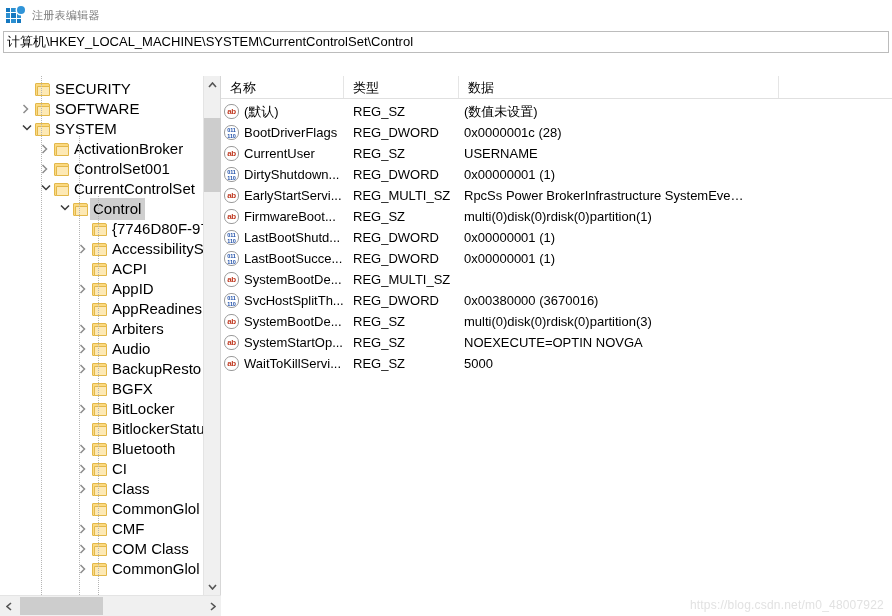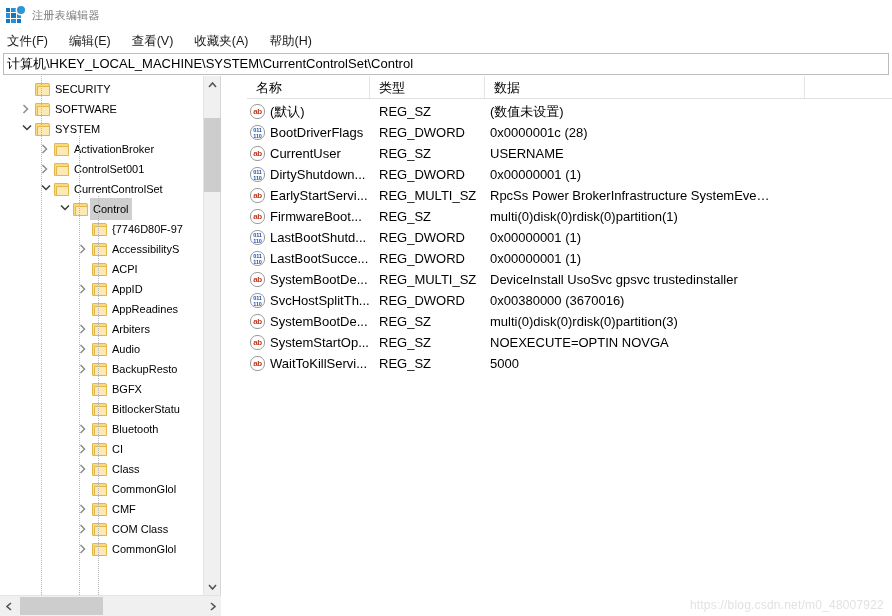--- a/index.html
+++ b/index.html
@@ -176,21 +176,21 @@
   .folder .front {
     position: absolute;
     left: 2px; top: 3px;
     width: 13px; height: 10px;
     background: #fde9b5;
     border: 1px solid #e3b84a;
     border-radius: 0 1px 1px 1px;
     box-sizing: border-box;
   }
   .tree-label {
-    font-size: 11px;
+    font-size: 15px;
     color: #000000;
     line-height: 20px;
   }
   .tree-row.selected .tree-label {
     background: #cfcfcf;
     padding: 1px 4px 1px 3px;
     margin-left: -3px;
   }
   .guide {
     position: absolute;
@@ -262,21 +262,20 @@
     background: #cdcdcd;
   }
 
   
   .list-pane {
     flex: 1;
     height: 540px;
     position: relative;
     background: #ffffff;
     overflow: hidden;
-    padding-left: 26px;
   }
   .list-header {
     height: 23px;
     display: flex;
     border-bottom: 1px solid #e0e0e0;
     background: #ffffff;
     position: relative;
     box-sizing: border-box;
   }
   .col-head {
@@ -393,27 +392,20 @@
           <i></i>
           <i></i>
           <i></i>
           <i></i>
         </div>
       <div class="gear"></div>
     </div>
     <div class="title-text">注册表编辑器</div>
   </div>
 
-  <div class="menubar">
-    <div class="menu-item">文件(F)</div>
-    <div class="menu-item">编辑(E)</div>
-    <div class="menu-item">查看(V)</div>
-    <div class="menu-item">收藏夹(A)</div>
-    <div class="menu-item">帮助(H)</div>
-  </div>
 
   <div class="addressbar-wrap">
     <div class="addressbar">计算机\HKEY_LOCAL_MACHINE\SYSTEM\CurrentControlSet\Control</div>
   </div>
 
   <div class="content">
 
     <div class="tree-pane">
       <div class="tree-clip">
         <div class="tree-list" id="tree-list">
@@ -597,20 +589,33 @@
               <span class="tree-label">BackupResto</span>
             </div>
             <div class="tree-row">
               <div style="width: 76px; flex: 0 0 auto;"></div>
               <div class="twisty"></div>
               <div class="folder">
                 <span class="back"></span>
                 <span class="front"></span>
               </div>
               <span class="tree-label">BGFX</span>
+            </div>
+            <div class="tree-row">
+              <div style="width: 76px; flex: 0 0 auto;"></div>
+              <div class="twisty">
+                <svg width="7" height="10" viewBox="0 0 7 10">
+                  <path d="M1.5 1 L5.5 5 L1.5 9" stroke="#8c8c8c" stroke-width="1.5" fill="none"></path>
+                </svg>
+              </div>
+              <div class="folder">
+                <span class="back"></span>
+                <span class="front"></span>
+              </div>
+              <span class="tree-label">BitLocker</span>
             </div>
             <div class="tree-row">
               <div style="width: 76px; flex: 0 0 auto;"></div>
               <div class="twisty"></div>
               <div class="folder">
                 <span class="back"></span>
                 <span class="front"></span>
               </div>
               <span class="tree-label">BitlockerStatu</span>
             </div>
@@ -834,21 +839,20 @@
           </div>
           <div class="list-row">
             <div class="cell name">
               <span class="vicon str">
                 <span class="glyph">ab</span>
                 <span class="corner"></span>
               </span>
               <span>SystemBootDe...</span>
             </div>
             <div class="cell type">REG_MULTI_SZ</div>
-            <div class="cell data">DeviceInstall UsoSvc gpsvc trustedinstaller</div>
           </div>
           <div class="list-row">
             <div class="cell name">
               <span class="vicon dword">
                 <span class="glyph">011<br>110</span>
                 <span class="corner"></span>
               </span>
               <span>SvcHostSplitTh...</span>
             </div>
             <div class="cell type">REG_DWORD</div>

